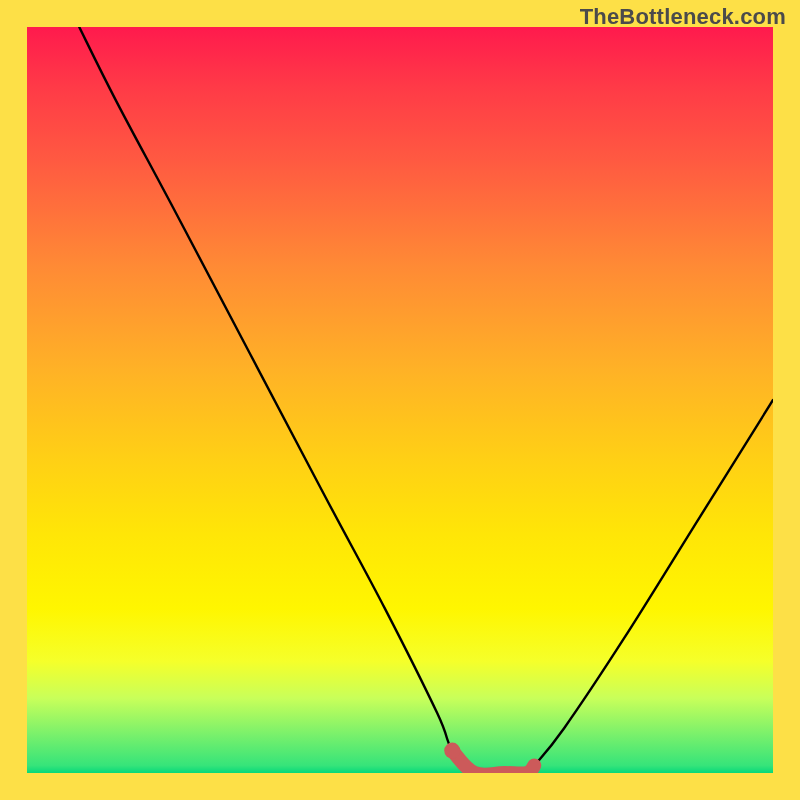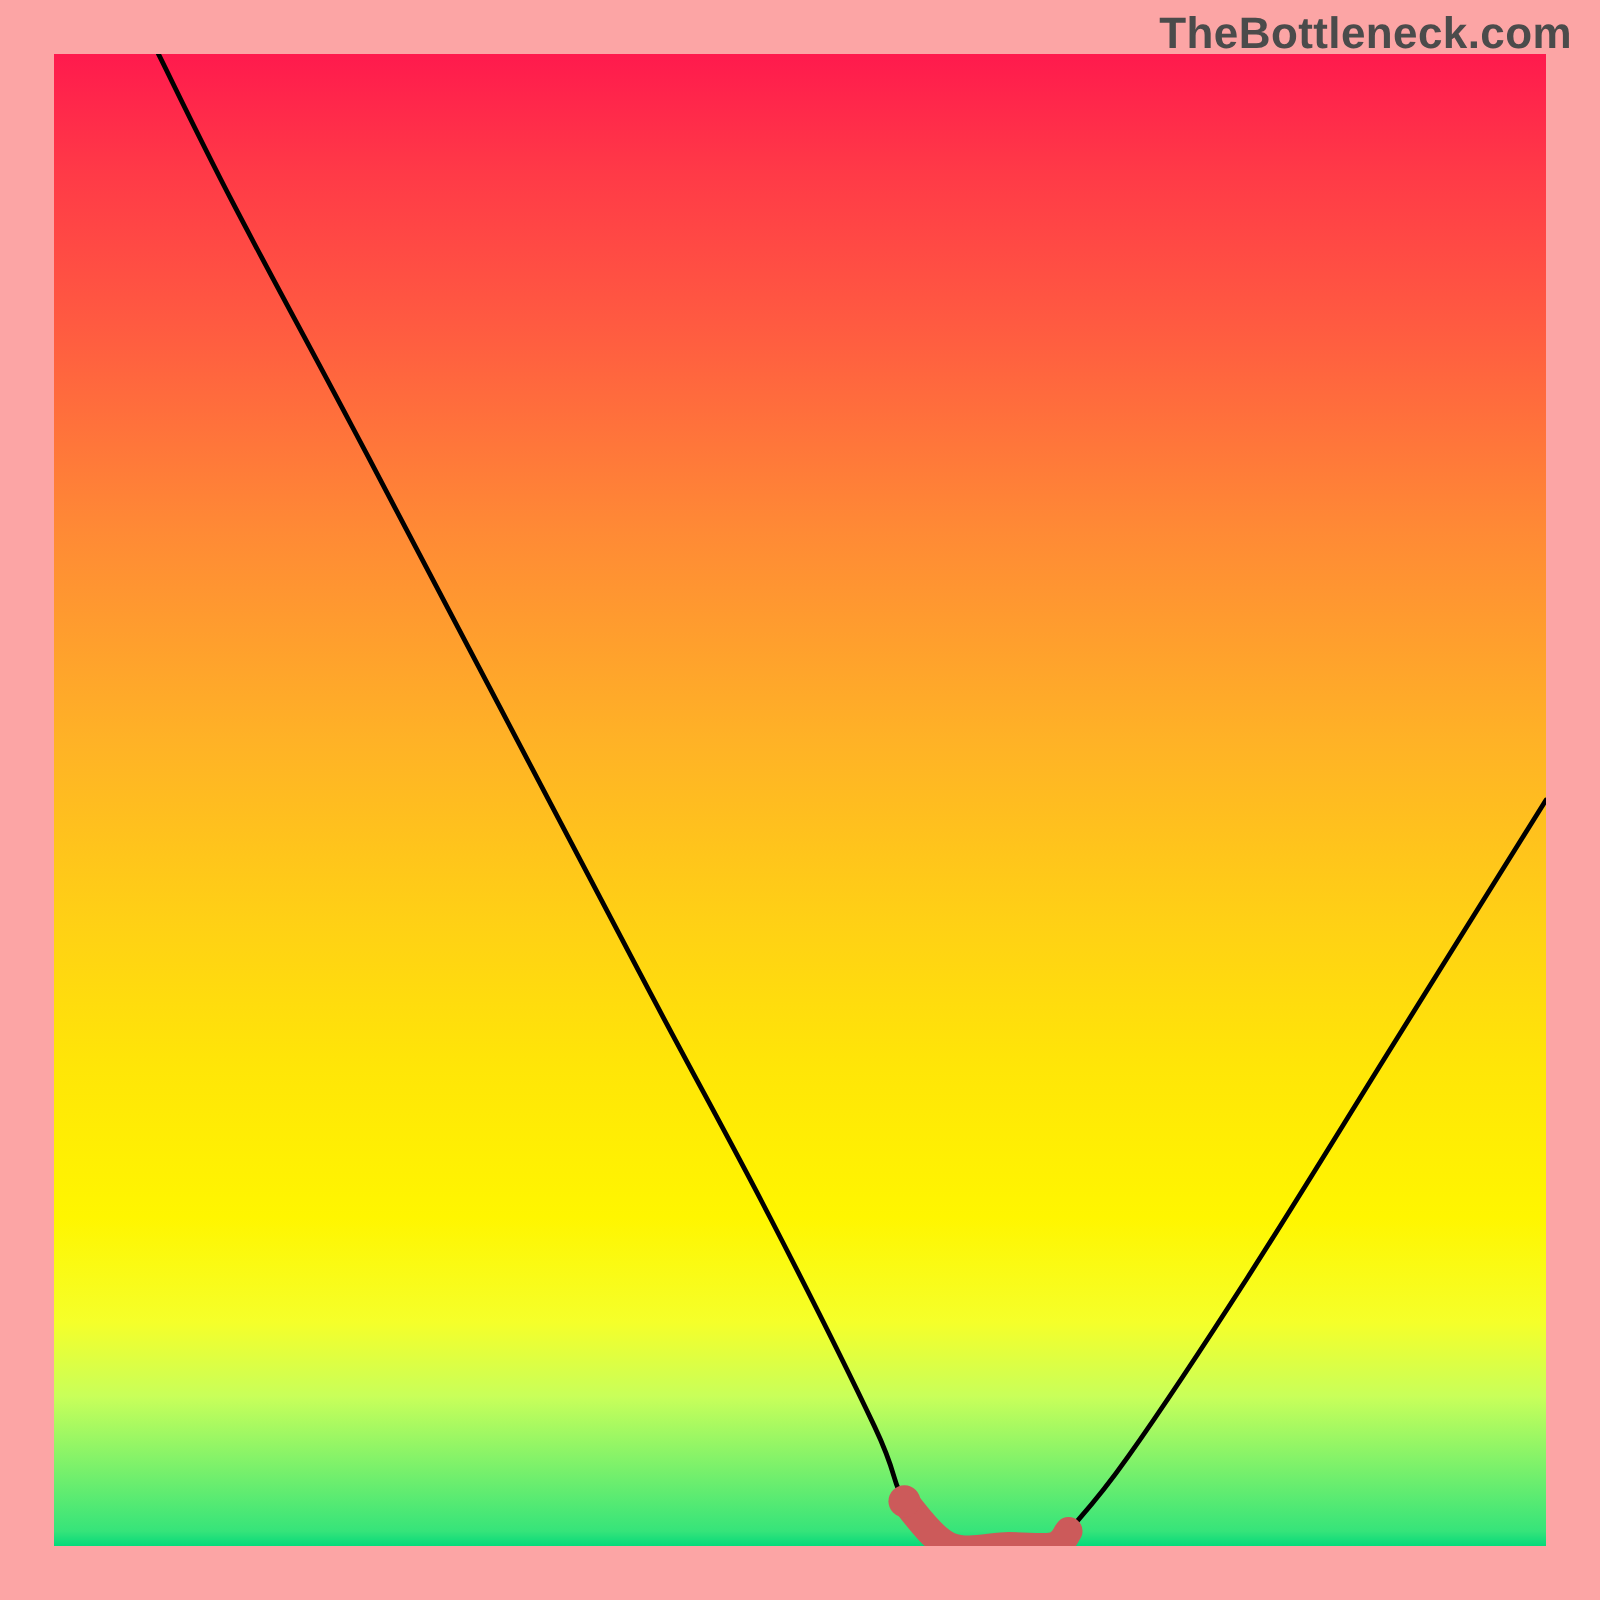--- a/index.html
+++ b/index.html
@@ -8,21 +8,21 @@
     background: #000;
     width: 800px;
     height: 800px;
     overflow: hidden;
     font-family: Arial, Helvetica, sans-serif;
   }
   .stage {
     position: relative;
     width: 800px;
     height: 800px;
-    background: #fca5a5;
+    background: #fde047;
   }
   .watermark {
     position: absolute;
     top: 4px;
     right: 14px;
     color: #4b4b4b;
     font-size: 22px;
     font-weight: 600;
     letter-spacing: 0.2px;
     user-select: none;

